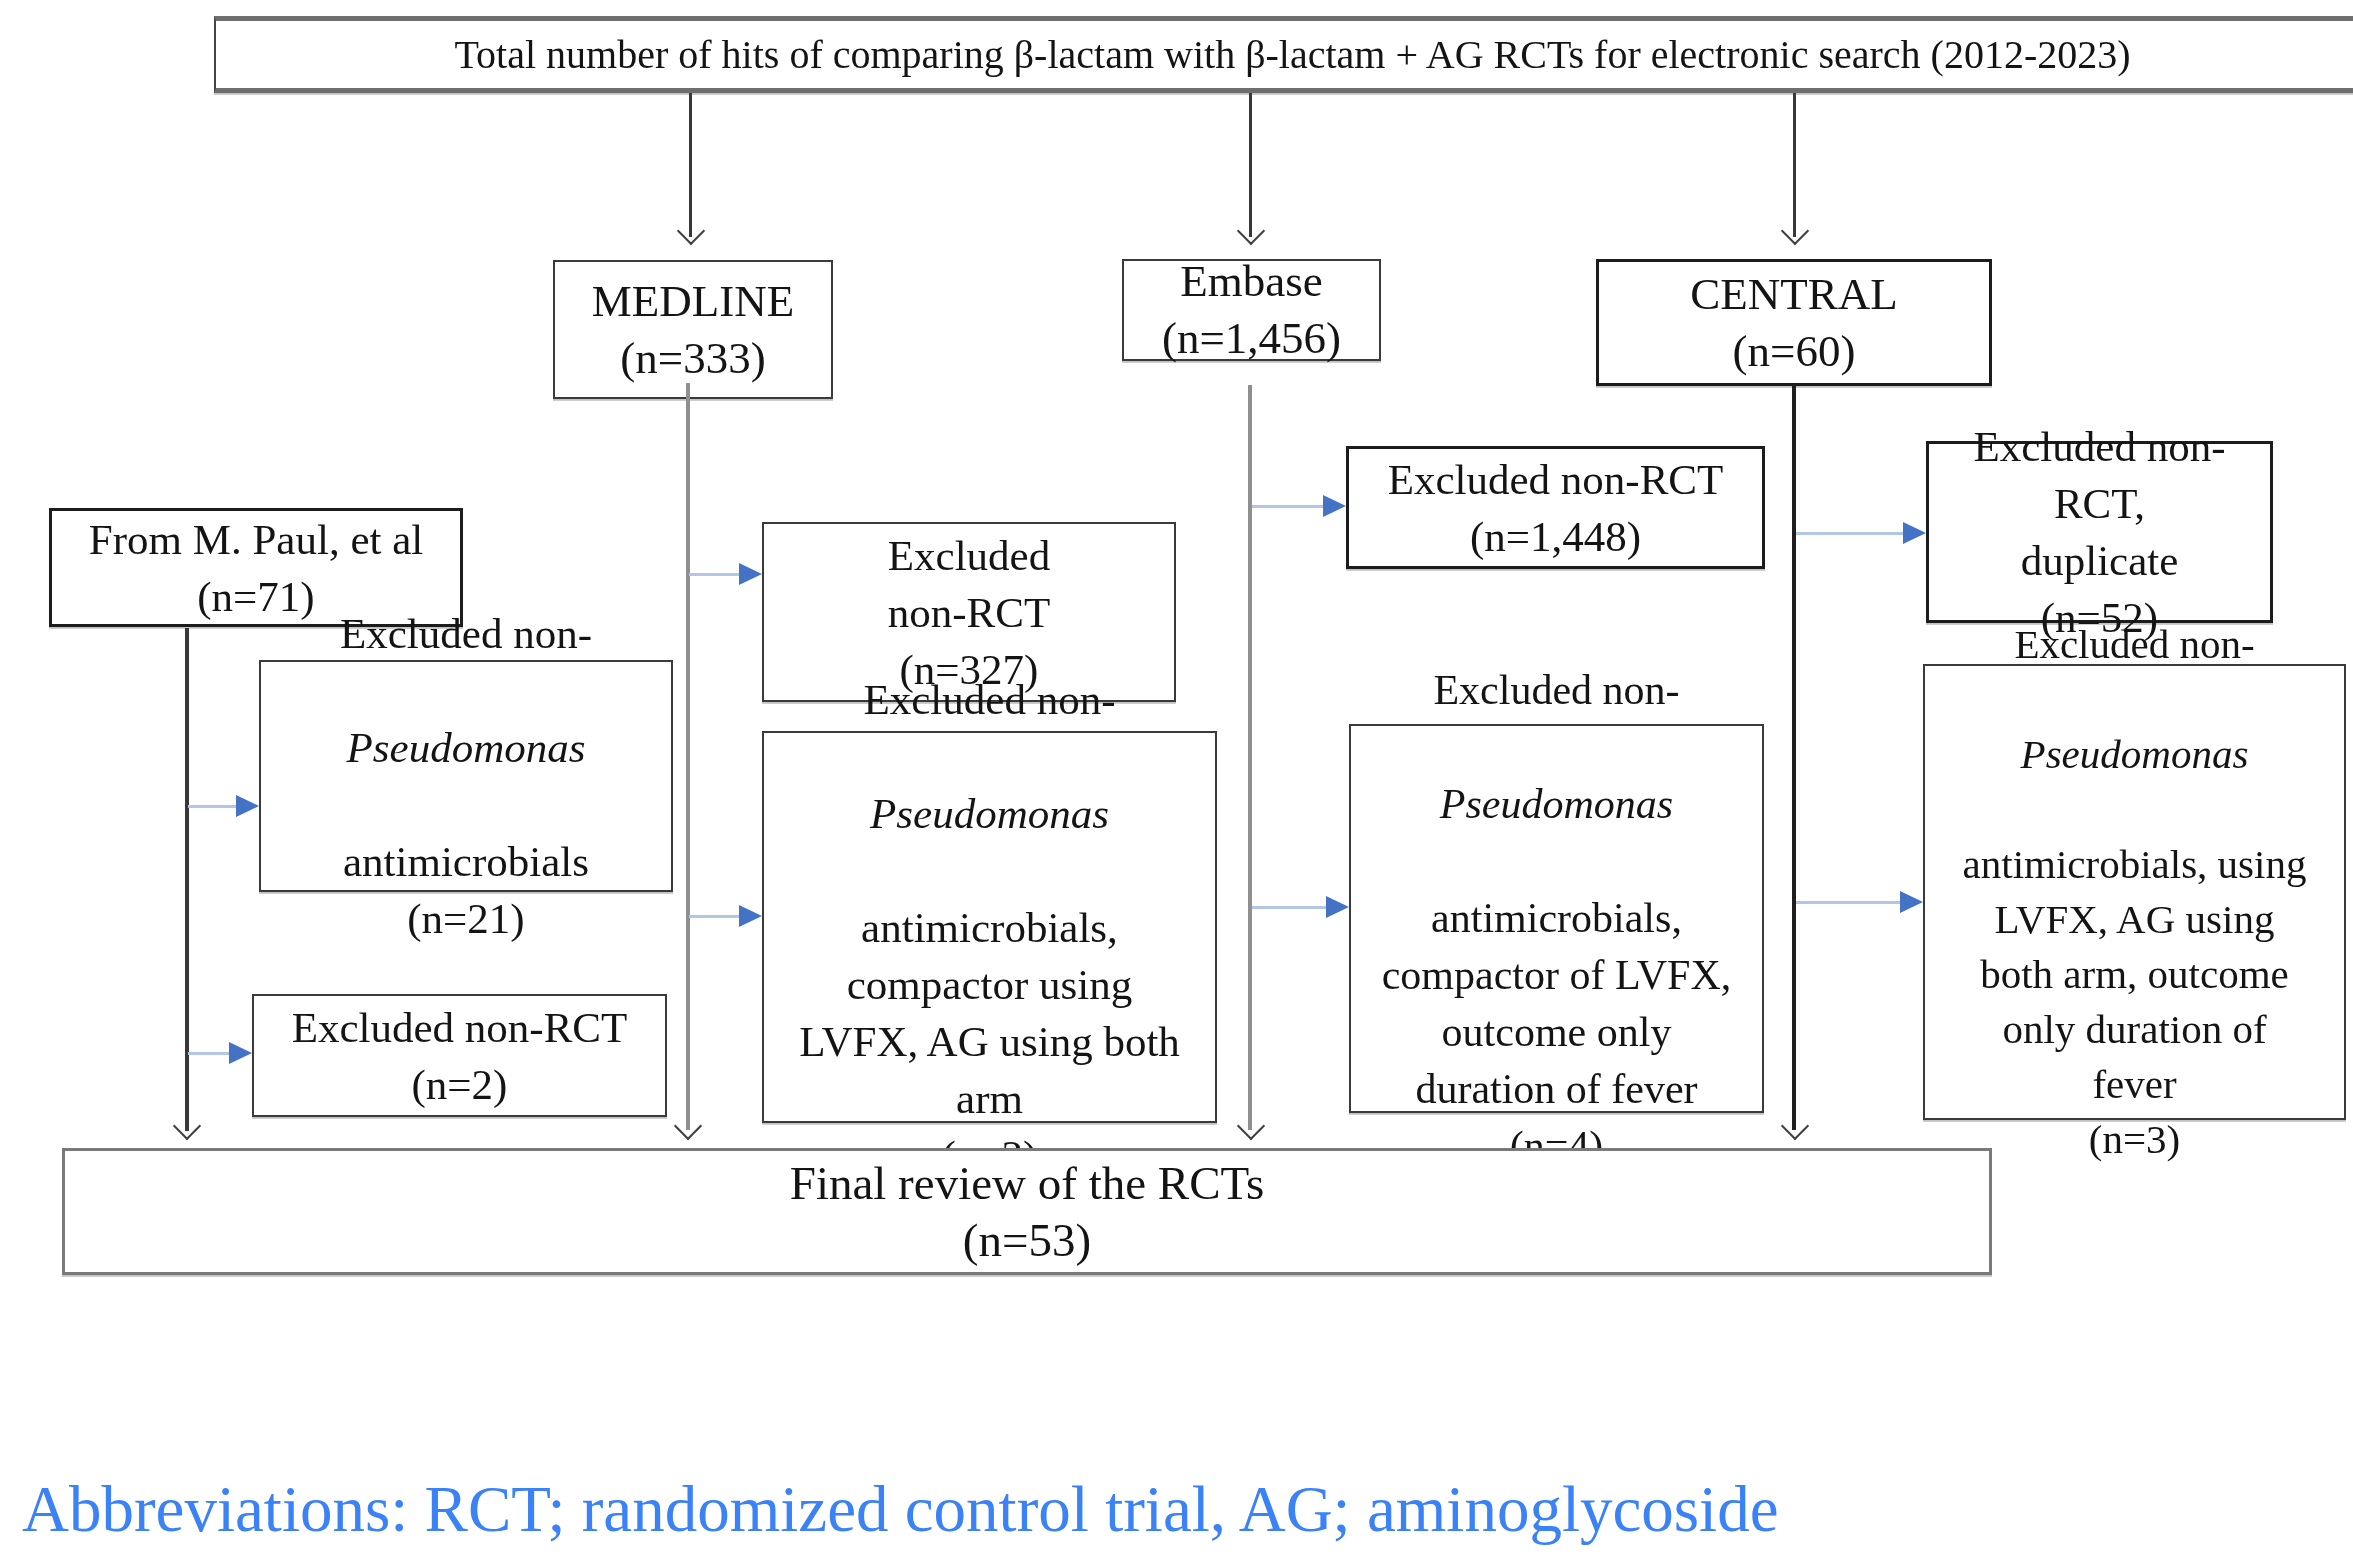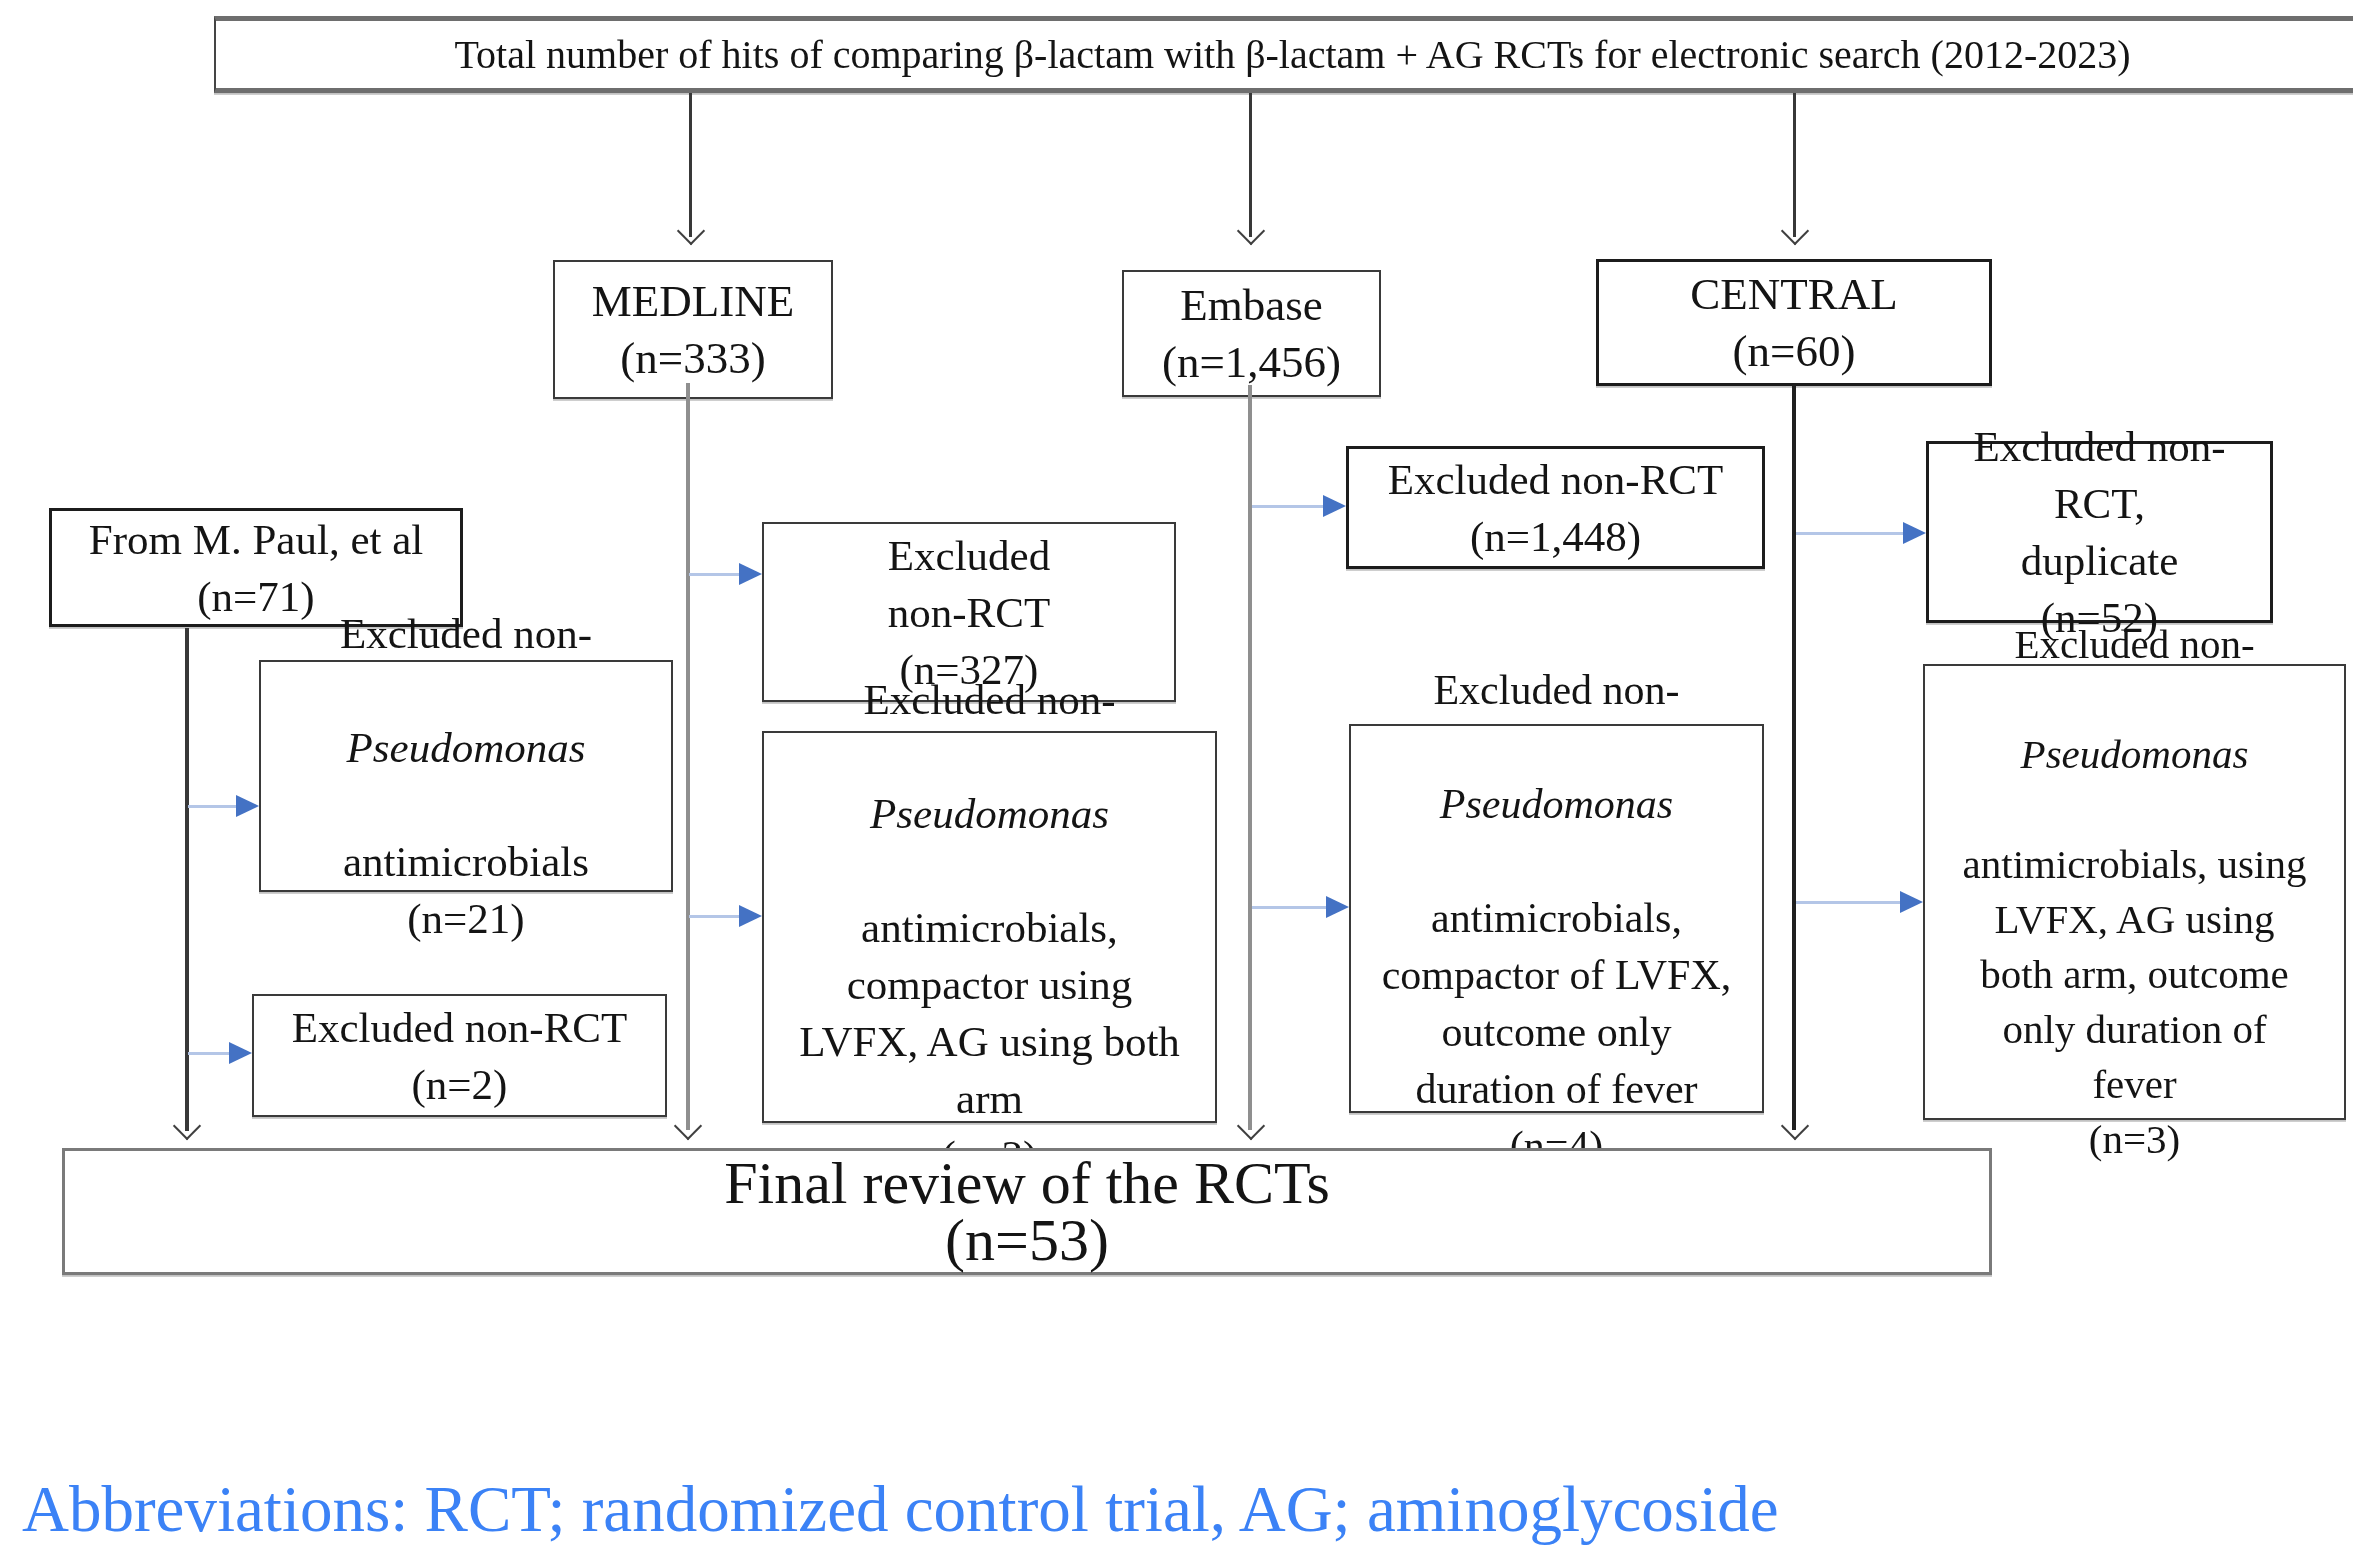--- a/index.html
+++ b/index.html
@@ -33,32 +33,32 @@
     position:absolute;top:0;width:0;height:0;
     border-top:11.6px solid transparent;border-bottom:11.6px solid transparent;
     border-left:23px solid #4472c4;
   }
   .footer-note{
     position:absolute;left:22px;top:1469px;font-size:65px;line-height:80px;
     color:#3b82f6;white-space:pre;
   }
   #top-box{left:214px;top:16px;width:2157px;height:77px;font-size:40px;line-height:46px;}
   #medline-box{left:553px;top:260px;width:280px;height:139px;font-size:45px;}
-  #embase-box{left:1122px;top:270px;width:259px;height:127px;font-size:45px;}
+  #embase-box{left:1122px;top:259px;width:259px;height:102px;font-size:45px;}
   #central-box{left:1596px;top:259px;width:396px;height:127px;font-size:45px;align-items:center;}
   #paul-box{left:49px;top:508px;width:414px;height:119px;}
   #excl-paul-pseudo{left:259px;top:660px;width:414px;height:232px;}
   #excl-paul-nonrct{left:252px;top:994px;width:415px;height:123px;}
   #excl-medline-nonrct{left:762px;top:522px;width:414px;height:180px;}
   #excl-medline-pseudo{left:762px;top:731px;width:455px;height:392px;}
   #excl-embase-nonrct{left:1346px;top:446px;width:419px;height:123px;}
   #excl-embase-pseudo{left:1349px;top:724px;width:415px;height:389px;font-size:42px;}
   #excl-central-nonrct{left:1926px;top:441px;width:347px;height:182px;}
   #excl-central-pseudo{left:1923px;top:664px;width:423px;height:456px;font-size:41px;line-height:55px;}
-  #final-box{left:62px;top:1148px;width:1930px;height:127px;font-size:60px;}
+  #final-box{left:62px;top:1148px;width:1930px;height:127px;font-size:47px;}
 </style>
 </head>
 <body>
 
 <div id="canvas">
 
   <div class="box border-graytb" id="top-box">
     <span class="txt">Total number of hits of comparing β-lactam with β-lactam + AG RCTs for electronic search (2012-2023)</span>
   </div>
 

